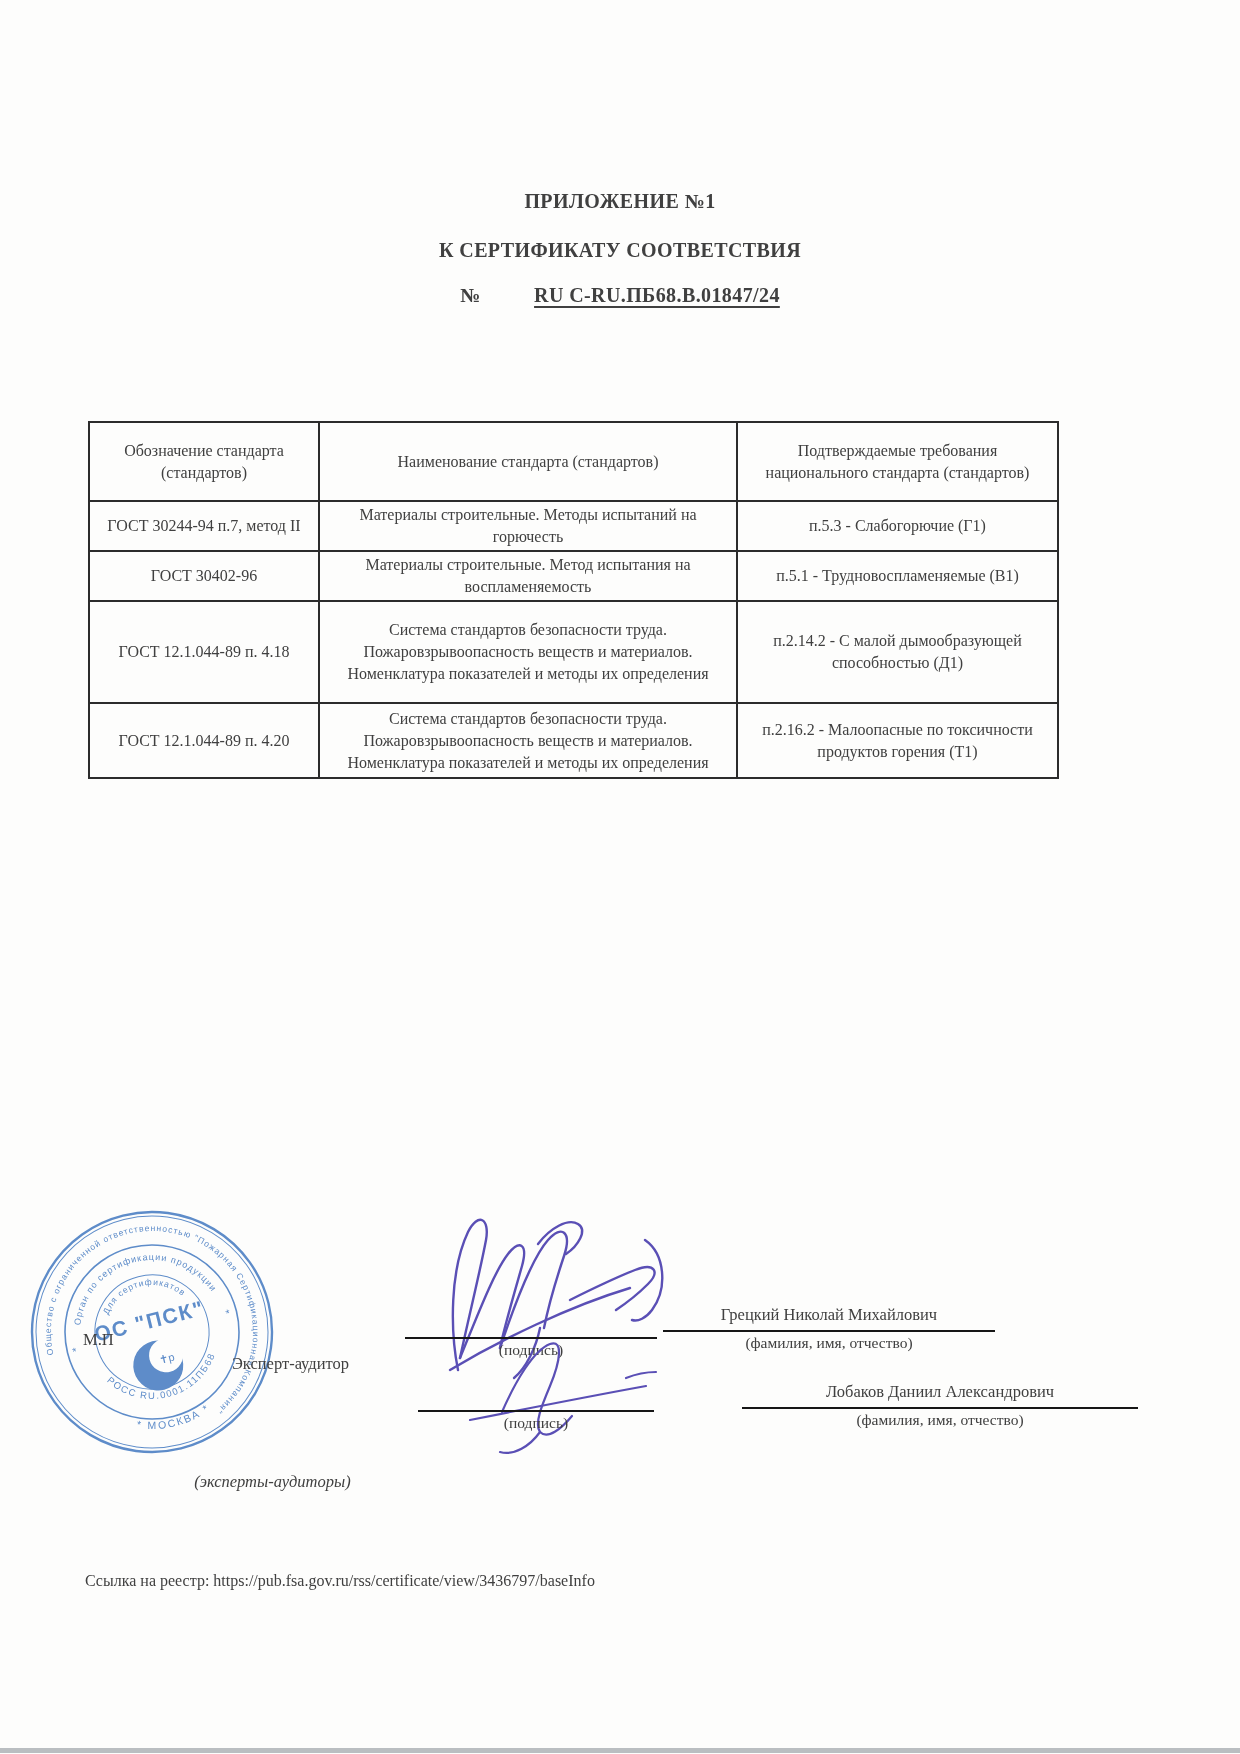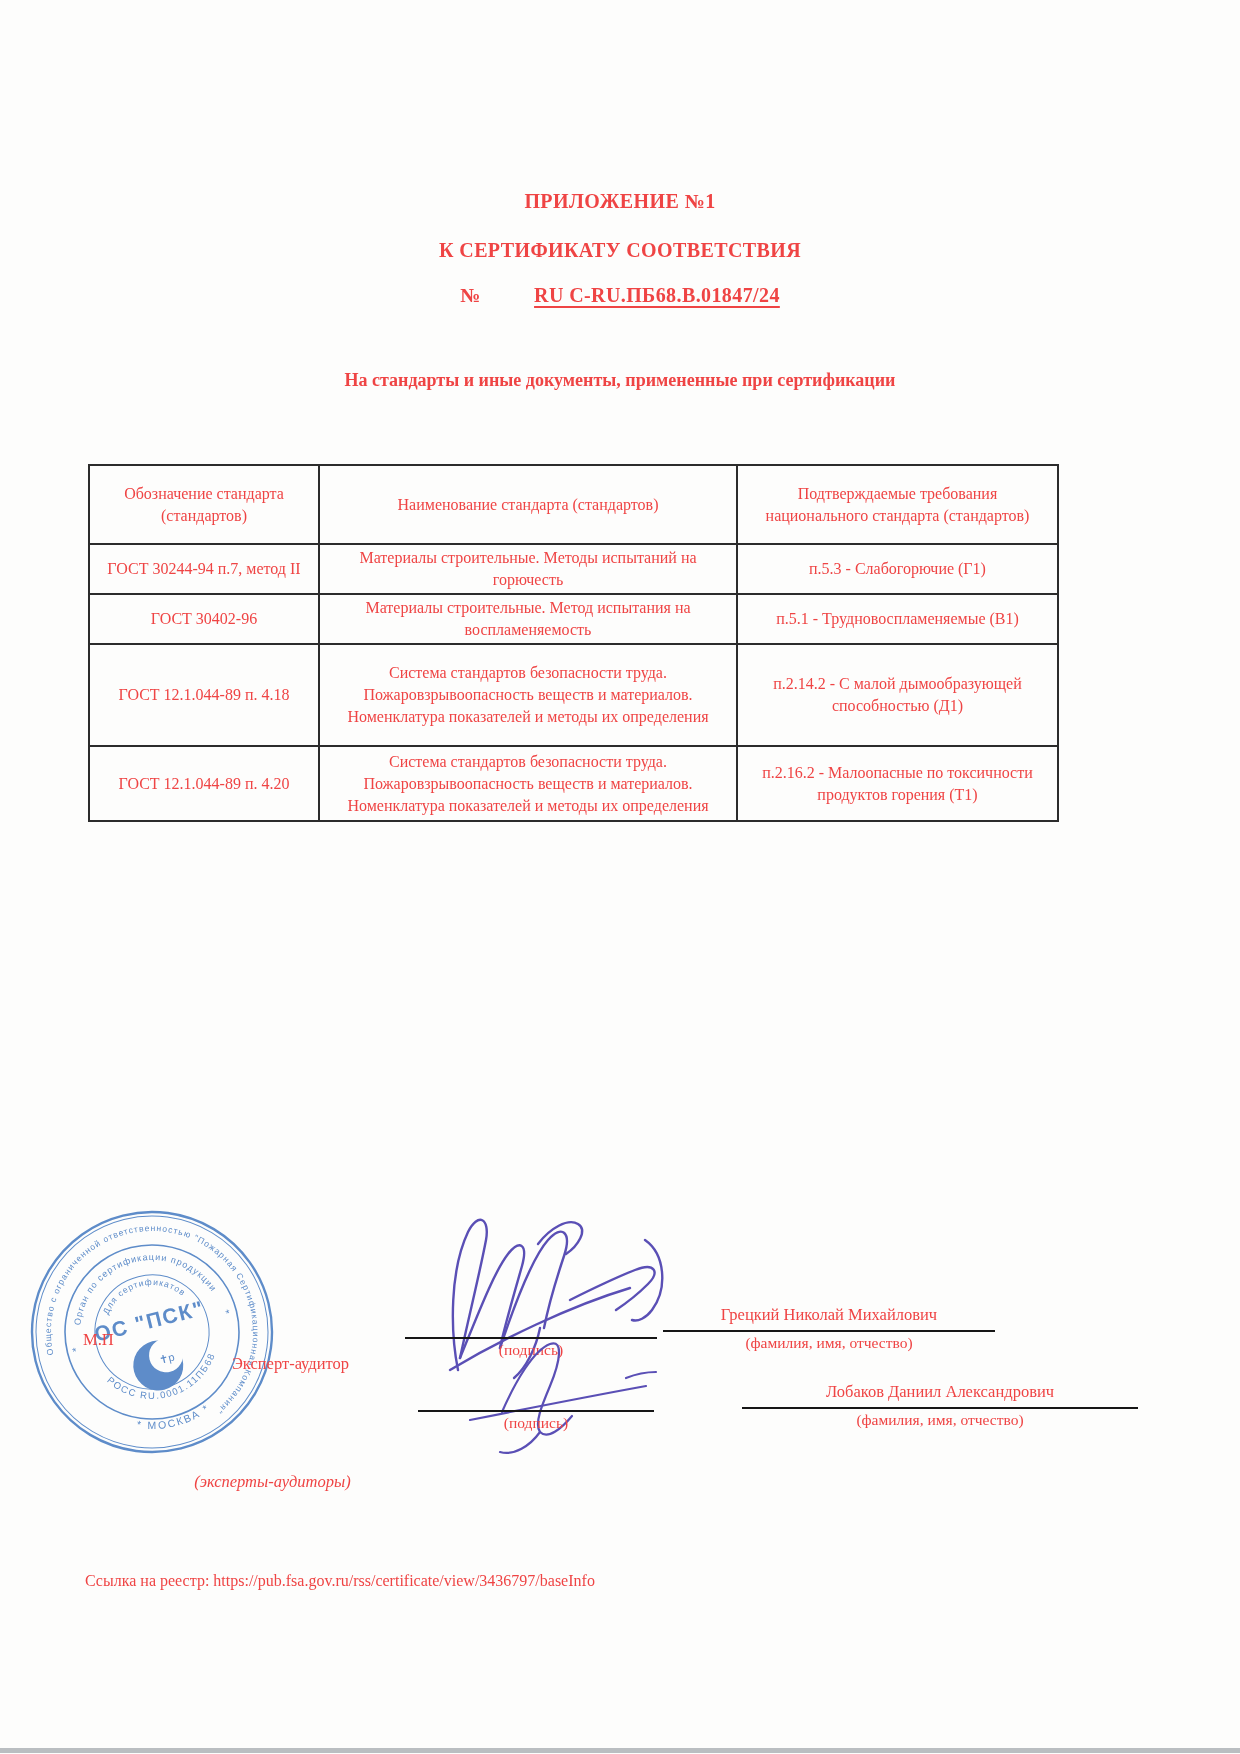--- a/index.html
+++ b/index.html
@@ -1,33 +1,33 @@
 <!DOCTYPE html>
 <html><head>
 <meta charset="utf-8">
 <style>
   html,body { margin:0; padding:0; background:#e8e8e8; }
   .page {
     position:relative; width:1240px; height:1754px; margin:0 auto;
-    background:#fdfdfc; color:#ef4444;
+    background:#fdfdfc; color:#404040;
     font-family:"Liberation Serif", serif;
     overflow:hidden;
   }
   .abs { position:absolute; }
   .ctr { left:0; width:1240px; text-align:center; }
   .h-line1 { top:190px; font-size:20px; font-weight:bold; letter-spacing:.4px; }
   .h-line2 { top:239px; font-size:20px; font-weight:bold; letter-spacing:.4px; }
   .h-number { top:284px; font-size:20px; font-weight:bold; letter-spacing:.4px; }
   .h-number .num { text-decoration:underline; text-underline-offset:4px;margin-left:48px; }
   .h-type { top:331px; font-size:14.5px; letter-spacing:.2px; }
   .h-subtitle { top:370px; font-size:18px; font-weight:bold; }
 
   table.std {
     position:absolute; left:88px; top:421px; width:969px;
-    border-collapse:collapse; table-layout:fixed;margin-top:43px;
+    border-collapse:collapse; table-layout:fixed;
   }
   table.std th, table.std td {
     border:2px solid #2c2c2c; text-align:center; vertical-align:middle;
     font-size:16px; font-weight:normal; padding:2px 12px; line-height:22px;
   }
   tr.rh  { height:79px; }
   tr.r1  { height:48px; }
   tr.r2  { height:50px; }
   tr.r3  { height:102px; }
   tr.r4  { height:75px; }
@@ -61,21 +61,20 @@
 <body>
 
 <div class="page">
 
   <div class="abs ctr h-line1">ПРИЛОЖЕНИЕ №1</div>
   <div class="abs ctr h-line2">К СЕРТИФИКАТУ СООТВЕТСТВИЯ</div>
   <div class="abs ctr h-number">
     <span>№</span>
     <span class="num">RU C-RU.ПБ68.В.01847/24</span>
   </div>
-  <div class="abs ctr h-subtitle">На стандарты и иные документы, примененные при сертификации</div>
 
   <table class="std">
     <colgroup>
         <col style="width:230px">
         <col style="width:418px">
         <col style="width:321px">
       </colgroup>
     <tbody>
         <tr class="rh">
       <th>Обозначение стандарта (стандартов)</th>

